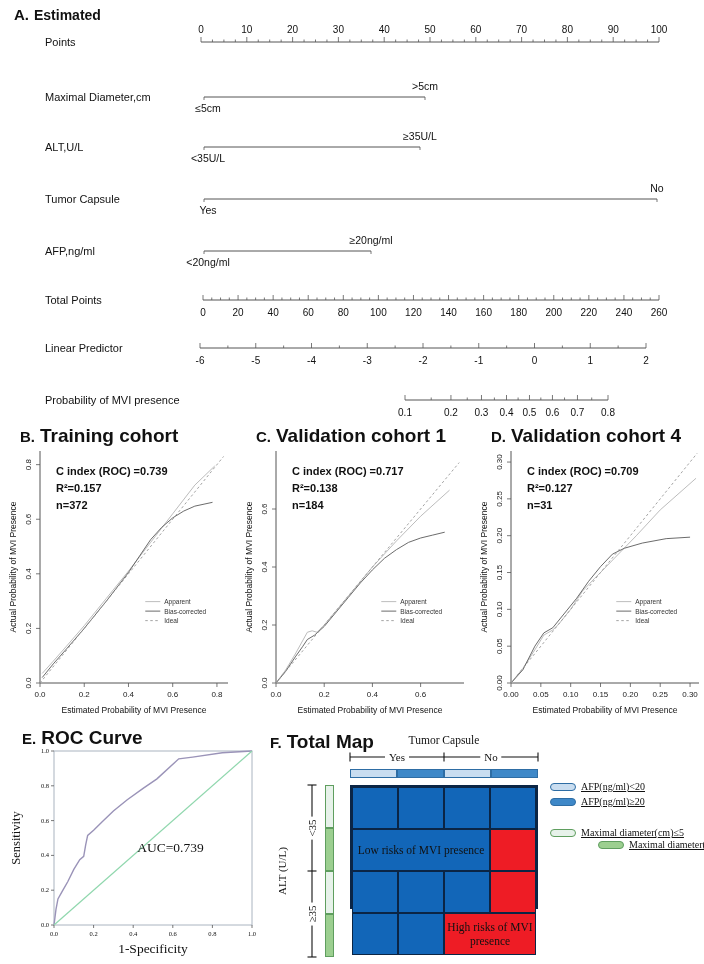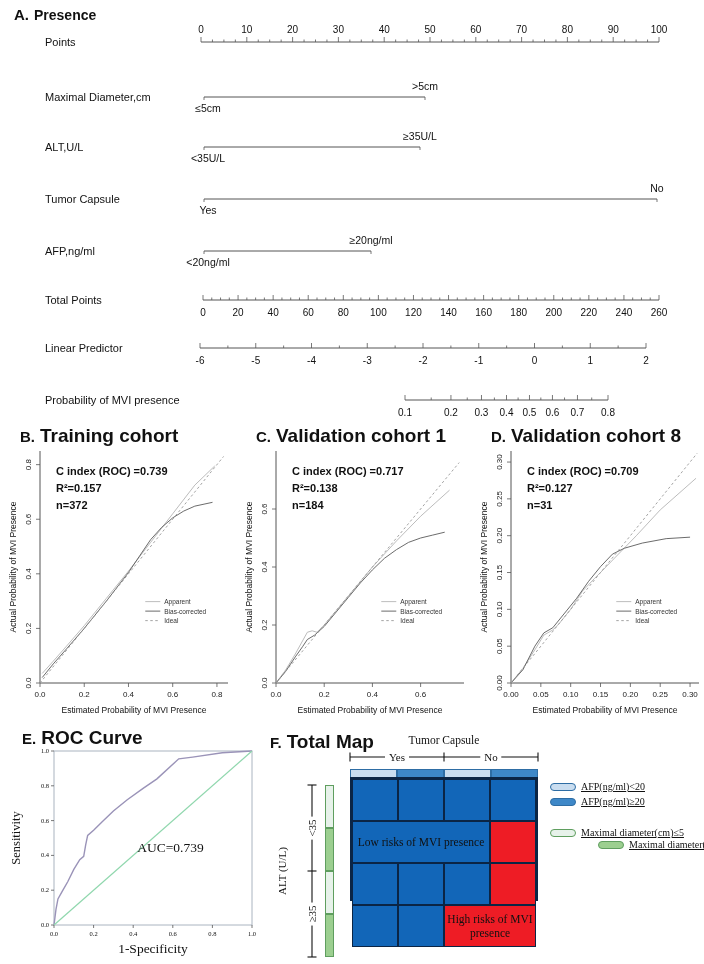--- a/index.html
+++ b/index.html
@@ -49,21 +49,21 @@
   .auc{font-size:13.5px;}
 </style>
 </head>
 <body>
 
 <div class="figure">
 
   <section class="panelA">
     <div class="ph">
       <span class="pletter">A.</span>
-      <span class="ptitle" style="font-size:14px">Presence</span>
+      <span class="ptitle" style="font-size:14px">Estimated</span>
     </div>
     <svg class="nomo-svg" width="704" height="425" viewBox="0 0 704 425">
         <text x="45" y="46" text-anchor="start" class="nlabel">Points</text>
         <line x1="201" y1="42" x2="659" y2="42" class="axline"></line>
         <line x1="201" y1="42" x2="201" y2="37" class="tick"></line>
         <text x="201" y="33" text-anchor="middle" class="ntick-label">0</text>
         <line x1="212.45" y1="42" x2="212.45" y2="39.5" class="tick"></line>
         <line x1="223.9" y1="42" x2="223.9" y2="39.5" class="tick"></line>
         <line x1="235.35" y1="42" x2="235.35" y2="39.5" class="tick"></line>
         <line x1="246.8" y1="42" x2="246.8" y2="37" class="tick"></line>
@@ -344,21 +344,21 @@
         <text x="158.28000000000003" y="178.12" text-anchor="start" class="leg">Ideal</text>
         <text x="50" y="30" text-anchor="start" class="stats">C index (ROC) =0.717</text>
         <text x="50" y="47" text-anchor="start" class="stats">R²=0.138</text>
         <text x="50" y="64" text-anchor="start" class="stats">n=184</text>
       </svg>
   </section>
 
   <section id="panelD" class="calib">
     <div class="ph">
       <span class="pletter">D.</span>
-      <span class="ptitle">Validation cohort 8</span>
+      <span class="ptitle">Validation cohort 4</span>
     </div>
     <svg width="230" height="278" viewBox="0 0 230 278">
         <line x1="34" y1="6" x2="34" y2="238" class="axline"></line>
         <line x1="34" y1="238" x2="222" y2="238" class="axline"></line>
         <line x1="34" y1="238" x2="34" y2="242" class="tick"></line>
         <text x="34" y="252" text-anchor="middle" class="ct-label">0.00</text>
         <line x1="63.84126984126985" y1="238" x2="63.84126984126985" y2="242" class="tick"></line>
         <text x="63.84126984126985" y="252" text-anchor="middle" class="ct-label">0.05</text>
         <line x1="93.6825396825397" y1="238" x2="93.6825396825397" y2="242" class="tick"></line>
         <text x="93.6825396825397" y="252" text-anchor="middle" class="ct-label">0.10</text>
@@ -459,21 +459,21 @@
         <div class="hm-abs hm-serif hm-vlabel" style="left: 46px; top: 101px;">&lt;35</div>
         <div class="hm-abs hm-serif hm-vlabel" style="left: 46px; top: 187px;">≥35</div>
         <div class="hm-abs" style="left: 84px; top: 42px; width: 47px; height: 9px; background: rgb(201, 221, 240); border: 1px solid rgb(46, 109, 164);"></div>
         <div class="hm-abs" style="left: 131px; top: 42px; width: 47px; height: 9px; background: rgb(62, 136, 200); border: 1px solid rgb(46, 109, 164);"></div>
         <div class="hm-abs" style="left: 178px; top: 42px; width: 47px; height: 9px; background: rgb(201, 221, 240); border: 1px solid rgb(46, 109, 164);"></div>
         <div class="hm-abs" style="left: 225px; top: 42px; width: 47px; height: 9px; background: rgb(62, 136, 200); border: 1px solid rgb(46, 109, 164);"></div>
         <div class="hm-abs" style="left: 59px; top: 58px; width: 9px; height: 43px; background: rgb(231, 242, 234); border: 1px solid rgb(95, 158, 95);"></div>
         <div class="hm-abs" style="left: 59px; top: 101px; width: 9px; height: 43px; background: rgb(156, 207, 144); border: 1px solid rgb(95, 158, 95);"></div>
         <div class="hm-abs" style="left: 59px; top: 144px; width: 9px; height: 43px; background: rgb(231, 242, 234); border: 1px solid rgb(95, 158, 95);"></div>
         <div class="hm-abs" style="left: 59px; top: 187px; width: 9px; height: 43px; background: rgb(156, 207, 144); border: 1px solid rgb(95, 158, 95);"></div>
-        <div class="hm-abs" style="left: 84px; top: 50px; width: 188px; height: 124px; border: 2px solid rgb(11, 37, 69);">
+        <div class="hm-abs" style="left: 84px; top: 58px; width: 188px; height: 124px; border: 2px solid rgb(11, 37, 69);">
           <div class="hm-cell" style="position: absolute; box-sizing: border-box; left: 0px; top: 0px; width: 46px; height: 42px; background: rgb(18, 102, 184); border: 1px solid rgb(11, 37, 69);"></div>
           <div class="hm-cell" style="position: absolute; box-sizing: border-box; left: 46px; top: 0px; width: 46px; height: 42px; background: rgb(18, 102, 184); border: 1px solid rgb(11, 37, 69);"></div>
           <div class="hm-cell" style="position: absolute; box-sizing: border-box; left: 92px; top: 0px; width: 46px; height: 42px; background: rgb(18, 102, 184); border: 1px solid rgb(11, 37, 69);"></div>
           <div class="hm-cell" style="position: absolute; box-sizing: border-box; left: 138px; top: 0px; width: 46px; height: 42px; background: rgb(18, 102, 184); border: 1px solid rgb(11, 37, 69);"></div>
           <div class="hm-cell" style="position: absolute; box-sizing: border-box; left: 0px; top: 42px; width: 138px; height: 42px; background: rgb(18, 102, 184); border: 1px solid rgb(11, 37, 69);">Low risks of MVI presence</div>
           <div class="hm-cell" style="position: absolute; box-sizing: border-box; left: 138px; top: 42px; width: 46px; height: 42px; background: rgb(238, 28, 37); border: 1px solid rgb(11, 37, 69);"></div>
           <div class="hm-cell" style="position: absolute; box-sizing: border-box; left: 0px; top: 84px; width: 46px; height: 42px; background: rgb(18, 102, 184); border: 1px solid rgb(11, 37, 69);"></div>
           <div class="hm-cell" style="position: absolute; box-sizing: border-box; left: 46px; top: 84px; width: 46px; height: 42px; background: rgb(18, 102, 184); border: 1px solid rgb(11, 37, 69);"></div>
           <div class="hm-cell" style="position: absolute; box-sizing: border-box; left: 92px; top: 84px; width: 46px; height: 42px; background: rgb(18, 102, 184); border: 1px solid rgb(11, 37, 69);"></div>
           <div class="hm-cell" style="position: absolute; box-sizing: border-box; left: 138px; top: 84px; width: 46px; height: 42px; background: rgb(238, 28, 37); border: 1px solid rgb(11, 37, 69);"></div>

